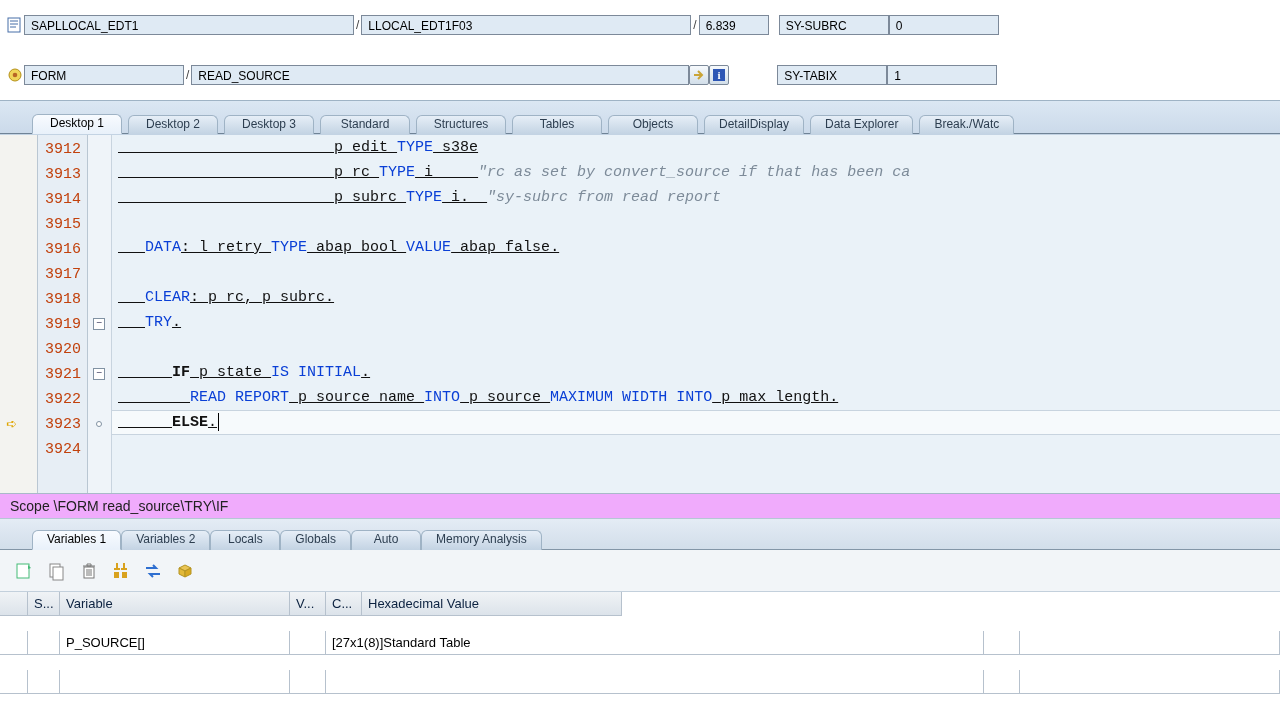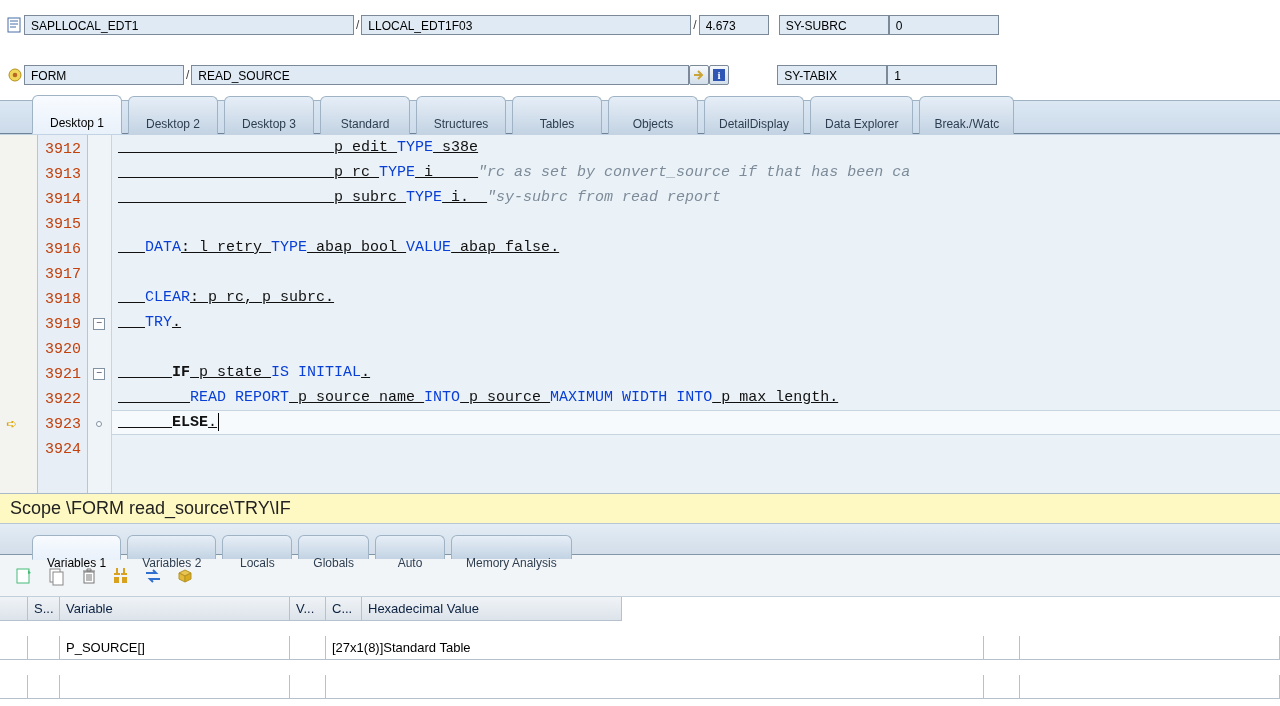--- a/index.html
+++ b/index.html
@@ -54,21 +54,21 @@
     align-items: flex-end;
     gap: 6px;
     padding: 10px 12px 0 32px;
     background: linear-gradient(#dbe7f3,#cbdaea);
     border-top: 1px solid #9fb3c5;
     border-bottom: 1px solid #6f8396;
     height: 34px;
   }
   .tab {
     min-width: 90px;
-    padding: 20px 14px 3px;
+    padding: 1px 14px 3px;
     text-align: center;
     color: #2d3e50;
     background: linear-gradient(#e6eef7,#c3d3e3);
     border-top: 1px solid #9fb3c5;
     border-left: 1px solid #9fb3c5;
     border-right: 1px solid #9fb3c5;
     border-radius: 6px 6px 0 0;
     position: relative;
     bottom: -1px;
     cursor: pointer;
@@ -165,30 +165,29 @@
   .caret {
     display: inline-block;
     width: 1px; height: 18px;
     background: #000;
     vertical-align: text-bottom;
     margin-left: 1px;
   }
 
   
   .scope-bar {
-    background: #fef9c3;
+    background: #f0abfc;
     padding: 4px 10px;
-    font-size: 18px;
+    font-size: 14px;
     color: #222;
   }
 
   
   .var-tabbar {
     display: flex;
-    gap: 6px;
     padding: 10px 12px 0 32px;
     background: linear-gradient(#e4ecf5,#d2deea);
     border-top: 1px solid #b6c6d5;
     border-bottom: 1px solid #8396a7;
     height: 32px;
   }
   .var-tabbar .tab { min-width: 70px; }
 
   
   .var-toolbar {
@@ -244,21 +243,21 @@
   <span class="row1-icon">
     <svg viewBox="0 0 16 16">
         <rect x="1" y="1" width="12" height="14" fill="#fff" stroke="#476ea8"></rect>
         <path d="M3 4h8M3 7h8M3 10h6" stroke="#476ea8"></path>
       </svg>
   </span>
   <div class="ro-field" style="width:330px">SAPLLOCAL_EDT1</div>
   <span class="slash">/</span>
   <div class="ro-field" style="width:330px">LLOCAL_EDT1F03</div>
   <span class="slash">/</span>
-  <div class="ro-field" style="width:70px">4.673</div>
+  <div class="ro-field" style="width:70px">6.839</div>
   <div style="width:10px"></div>
   <div class="ro-field" style="width:110px">SY-SUBRC</div>
   <div class="ro-field" style="width:110px">0</div>
 </div>
 
 <div class="top-row">
   <span class="row2-icon">
     <svg viewBox="0 0 16 16">
         <circle cx="8" cy="8" r="6" fill="#f0d65a" stroke="#b59118"></circle>
         <circle cx="8" cy="8" r="2.3" fill="#b86725"></circle>

